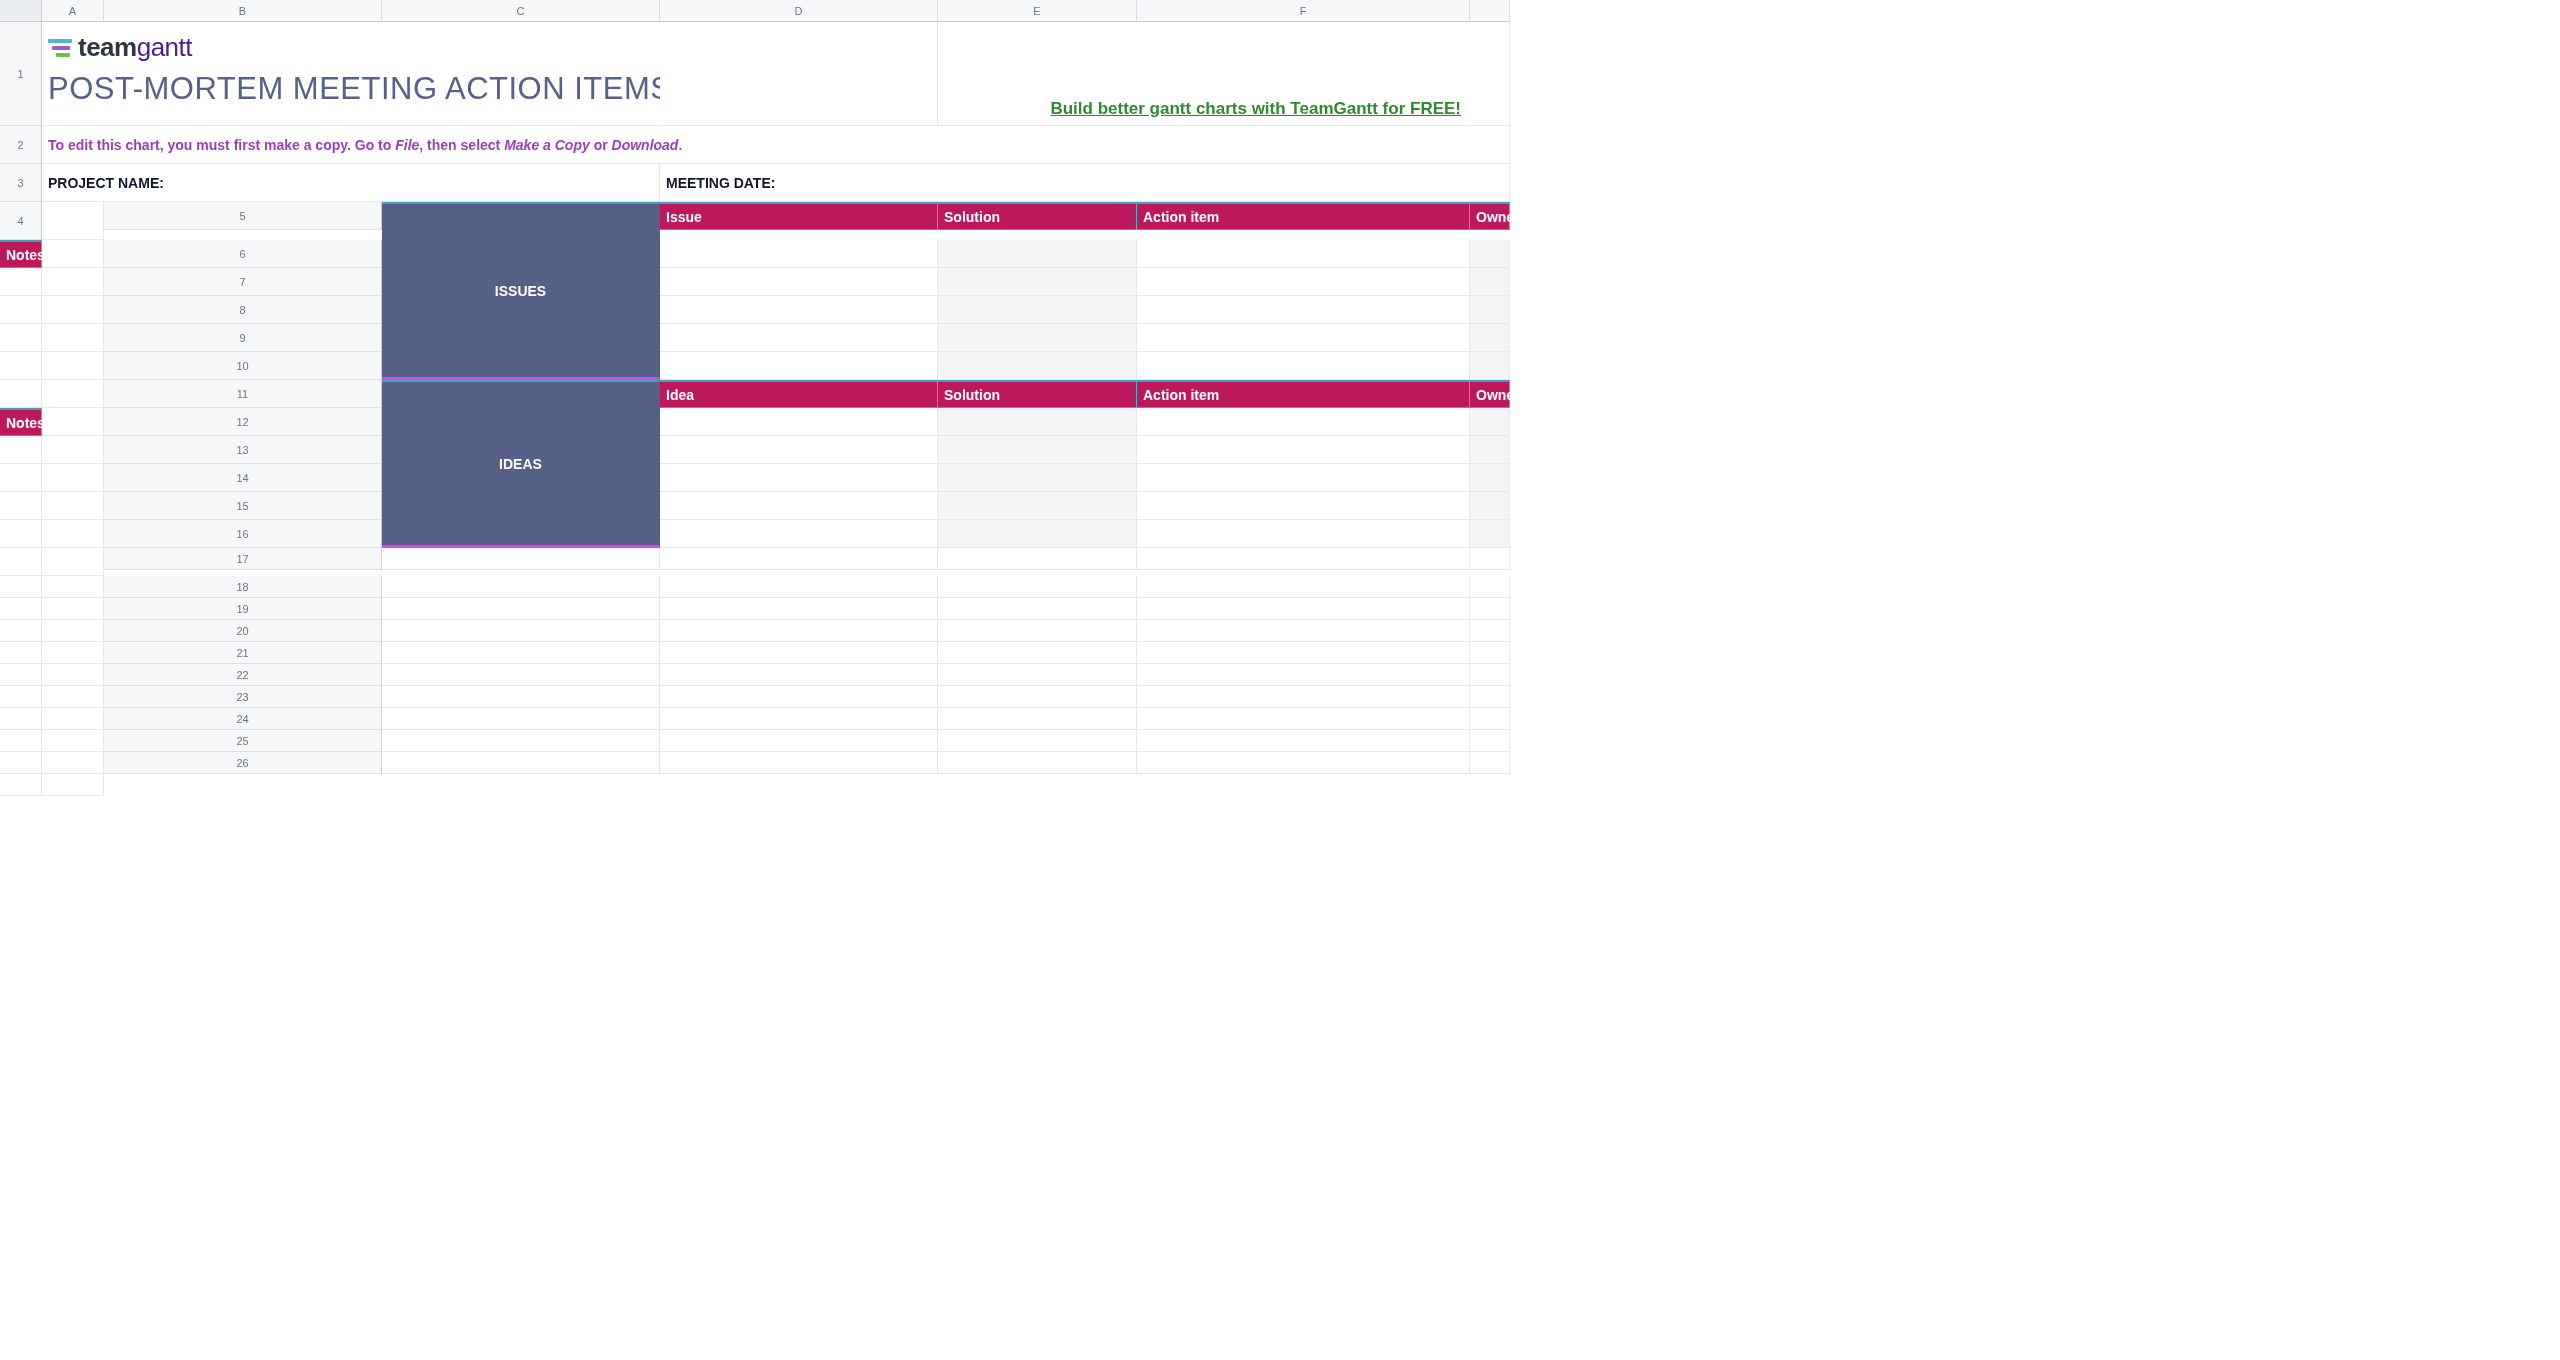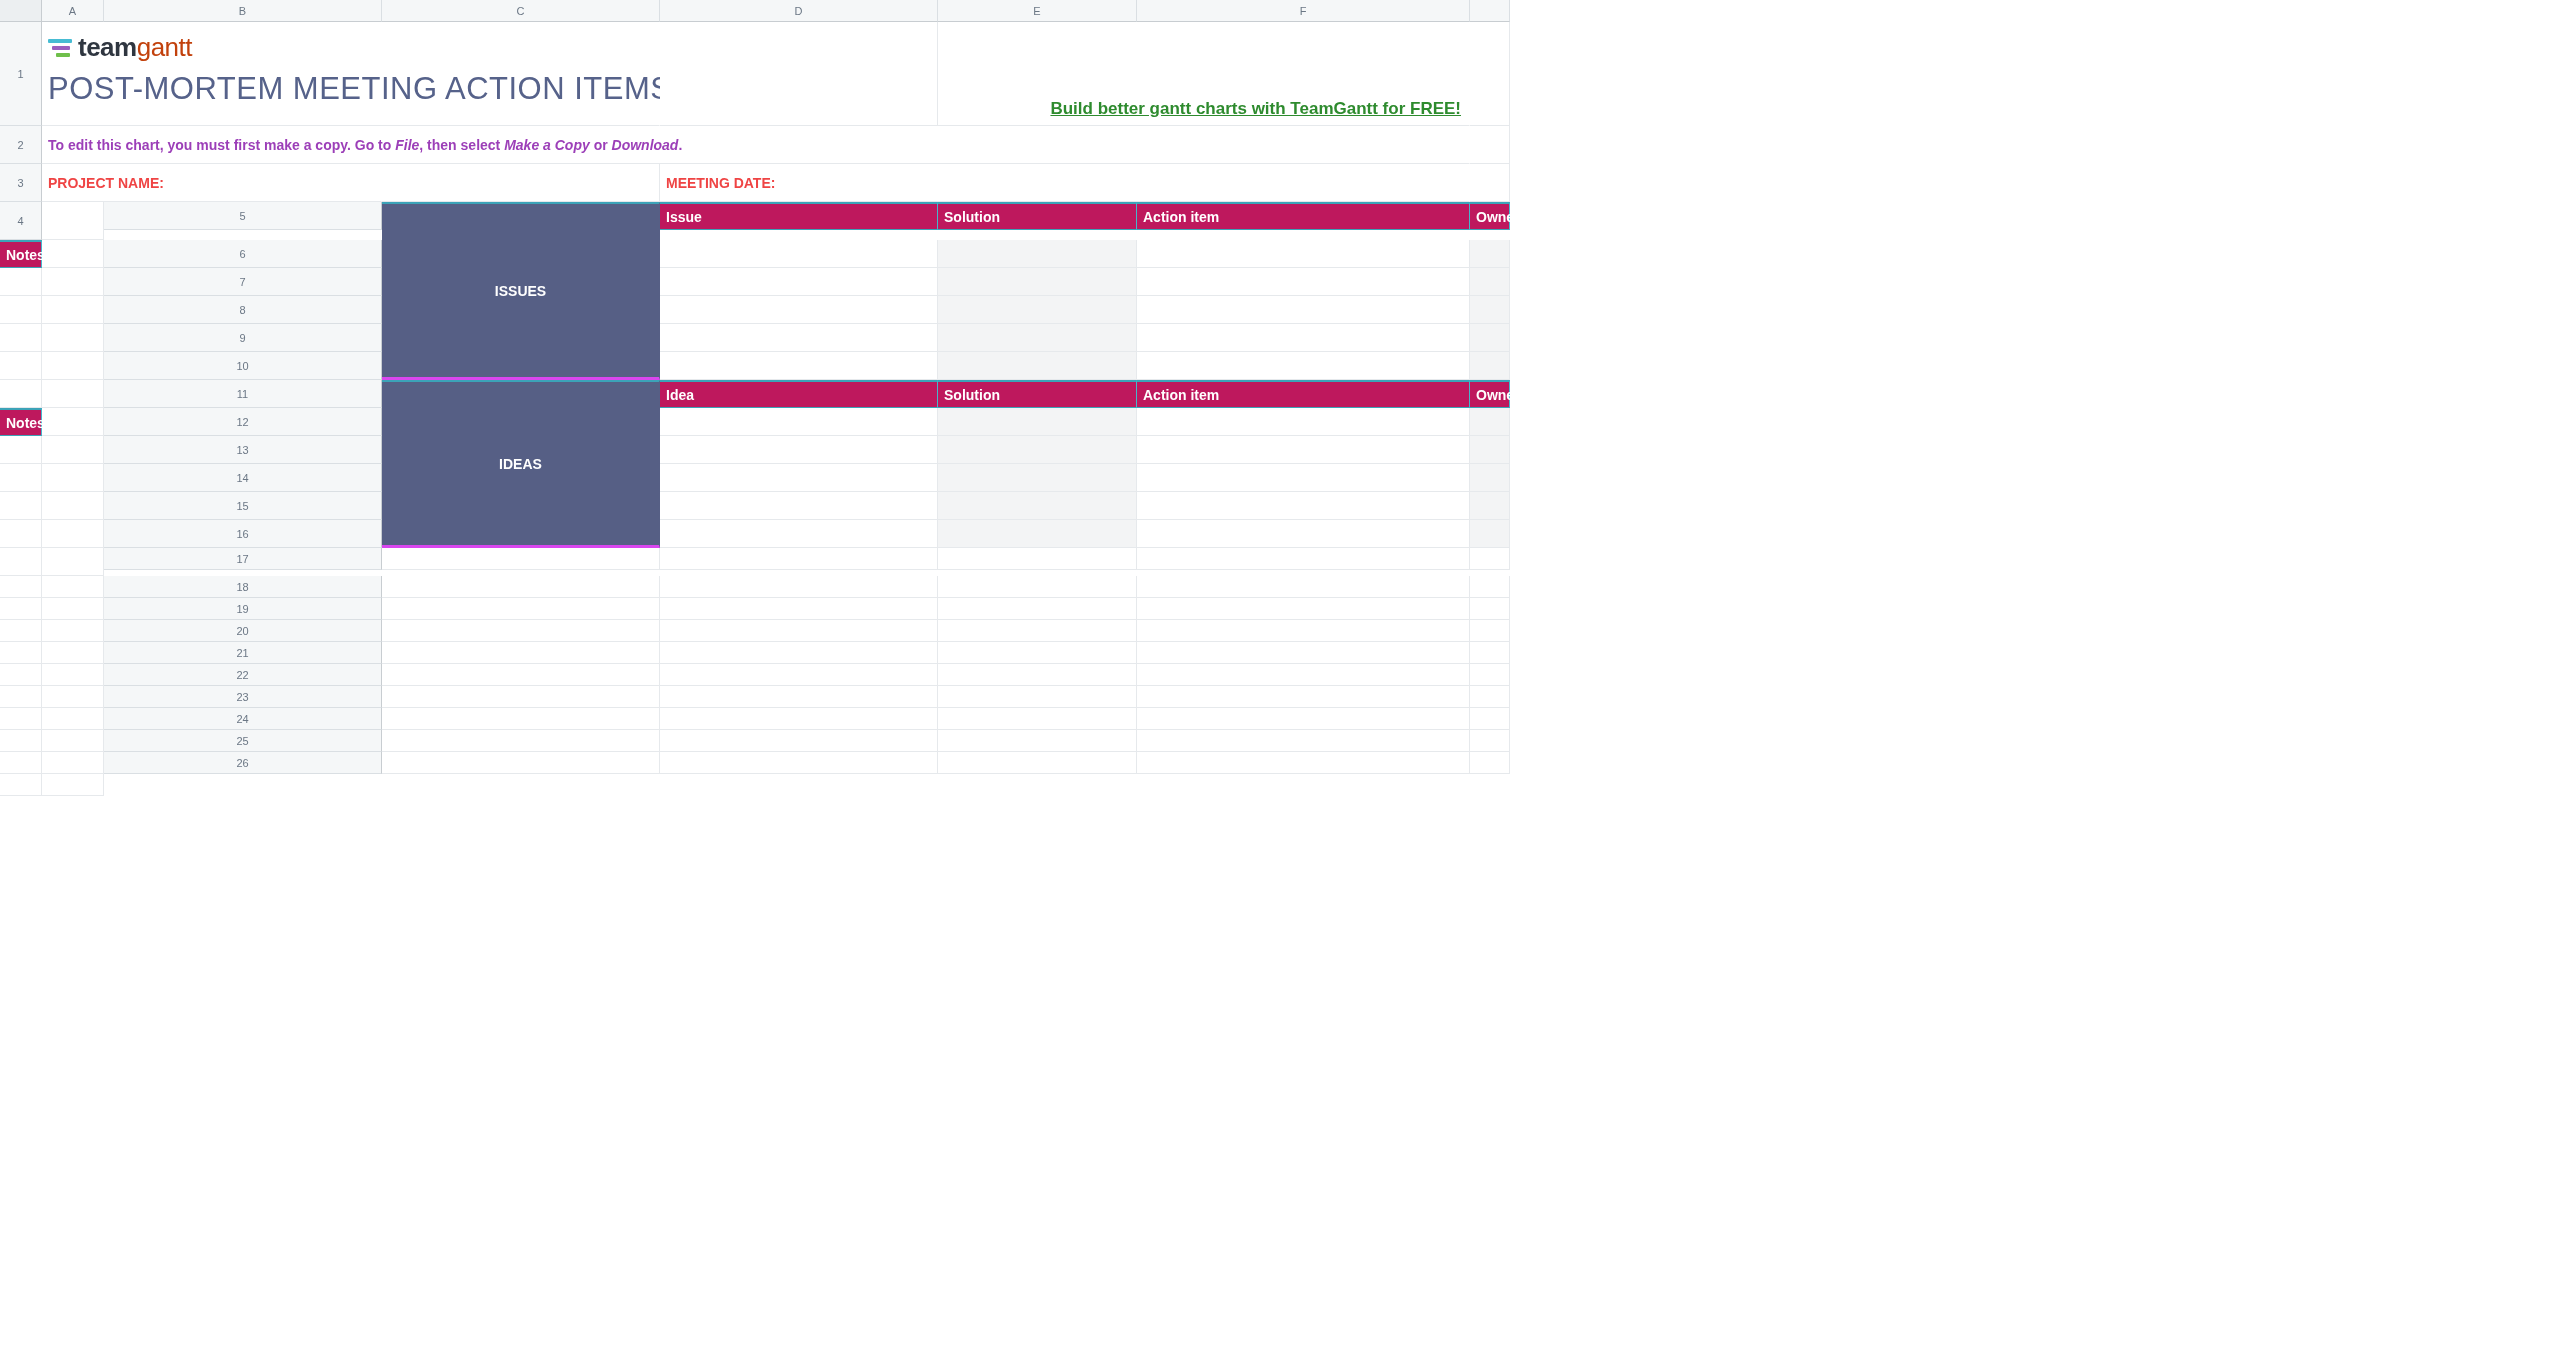--- a/index.html
+++ b/index.html
@@ -59,21 +59,21 @@
     .logo-title-cell { padding: 10px 6px 6px 6px; flex-direction: column; align-items: flex-start; gap: 8px; }
     .logo {
       display: flex; align-items: center; gap: 6px;
     }
     .logo-mark { display:flex; flex-direction:column; gap:3px; }
     .logo-mark span { display:block; height:4px; border-radius:1px; }
     .lm1 { width: 24px; background:#47bcd3; }
     .lm2 { width: 18px; background:#9b5fbf; margin-left:4px;}
     .lm3 { width: 14px; background:#6fbf4b; margin-left:8px;}
     .logo-text { font-size: 26px; font-weight: 600; color:#2f3640; letter-spacing:-0.5px;}
-    .logo-text .thin { font-weight: 300; color:#c2410c; }
+    .logo-text .thin { font-weight: 300; color:#4c1d95; }
     .title {
       font-size: 31px;
       font-weight: 500;
       color: #56628a;
       letter-spacing: 0.5px;
       white-space: nowrap;
     }
     .promo-cell { align-items: flex-end; justify-content: flex-end; padding-bottom: 6px; padding-right: 8px; }
     .promo {
       color: #2e8b2e;
@@ -83,21 +83,21 @@
       white-space: nowrap;
     }
     
     .instr {
       color: #9c3fb8;
       font-weight: 700;
       font-size: 14px;
     }
     .instr i { font-style: italic; }
     
-    .field-label { font-weight: 700; font-size: 14px; color:#ef4444; }
+    .field-label { font-weight: 700; font-size: 14px; color:#0f172a; }
     
     .teal {
       background: #be185d;
       color: #fff;
       font-weight: 700;
       font-size: 14px;
       border-right: 1px solid #46b6cc;
       border-bottom: 1px solid #3ca3b8;
     }
     .teal-first { border-top: 2px solid #3ca3b8; }

